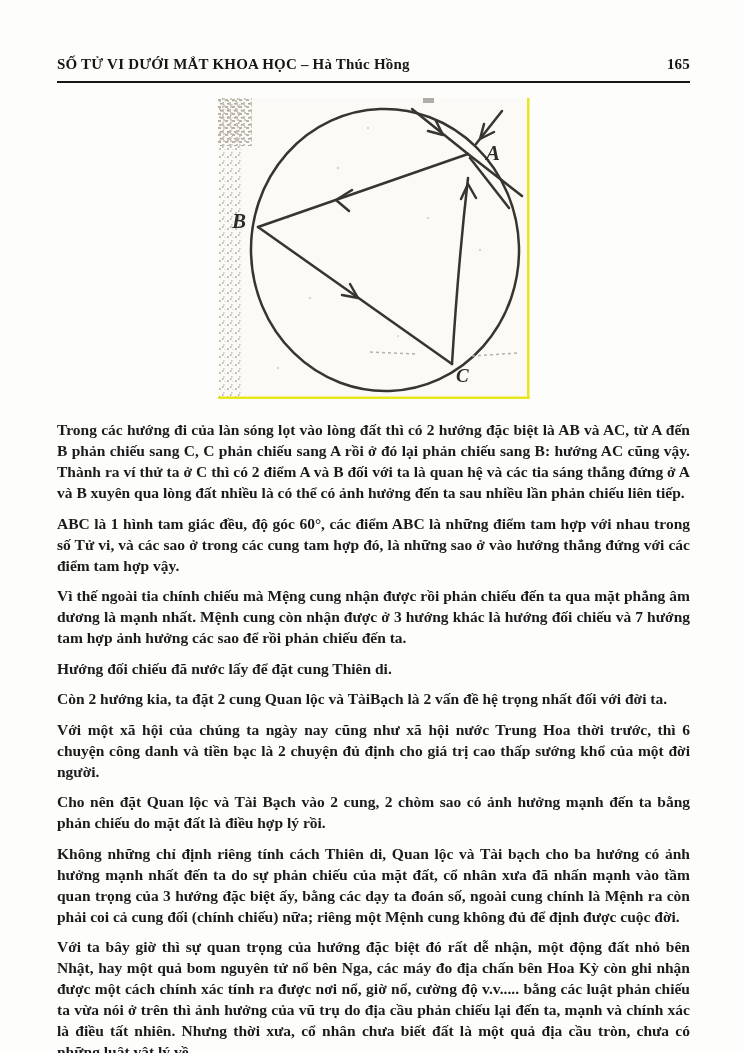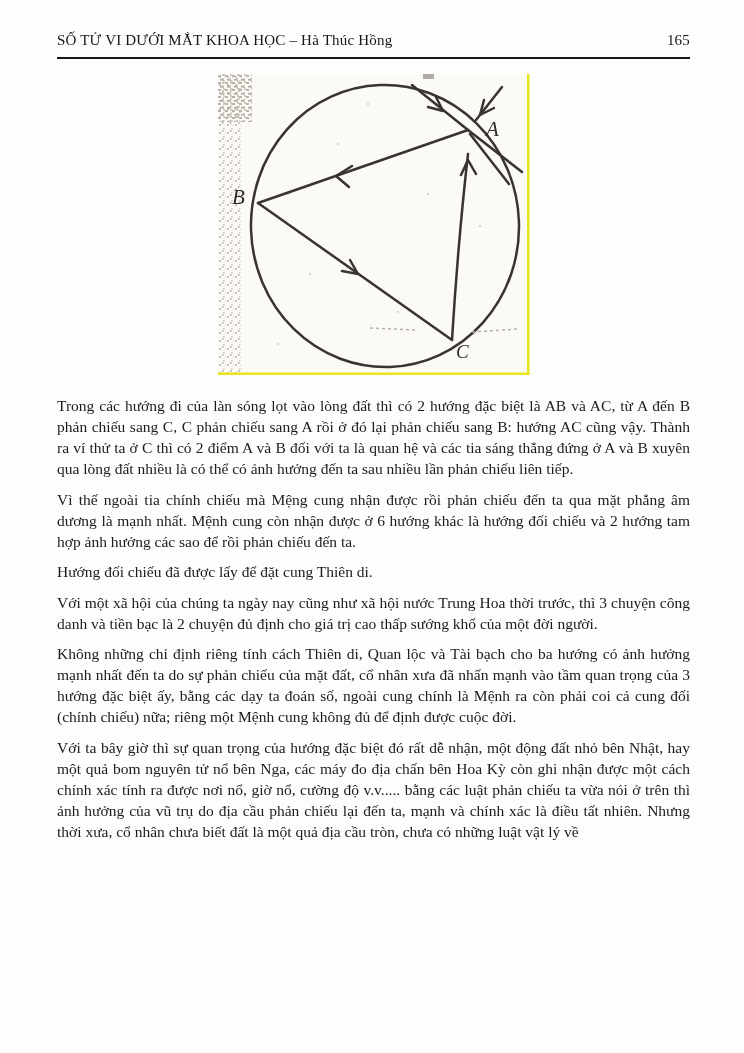--- a/index.html
+++ b/index.html
@@ -6,21 +6,22 @@
   body{
     width:744px;height:1053px;
     background:#fdfdfc;
     font-family:"Liberation Serif", serif;
     color:#1b1b1b;
     overflow:hidden;
   }
   .page{
     box-sizing:border-box;
     width:744px;height:1053px;
-    padding:32px 54px 0 57px;
+    padding:56px 54px 0 57px;
+    font-weight:bold;
   }
   .header{
     display:flex;
     justify-content:space-between;
     align-items:baseline;
     font-size:15px;
     letter-spacing:.2px;
     color:#161616;
   }
   .header .title{white-space:nowrap;}
@@ -121,20 +122,23 @@
       <text class="sketch-label" x="14" y="130" font-size="21">B</text>
       <text class="sketch-label" x="238" y="284" font-size="19">C</text>
 
       <rect x="309" y="0" width="2.5" height="301" fill="#e9e61e"></rect>
       <rect x="0" y="298.5" width="311.5" height="2.5" fill="#e9e61e"></rect>
     </svg>
   </div>
 
   <main class="body-text">
       <p>Trong các hướng đi của làn sóng lọt vào lòng đất thì có 2 hướng đặc biệt là AB và AC, từ A đến B phản chiếu sang C, C phản chiếu sang A rồi ở đó lại phản chiếu sang B: hướng AC cũng vậy. Thành ra ví thử ta ở C thì có 2 điểm A và B đối với ta là quan hệ và các tia sáng thẳng đứng ở A và B xuyên qua lòng đất nhiều là có thể có ảnh hưởng đến ta sau nhiều lần phản chiếu liên tiếp.</p>
-      <p>Vì thế ngoài tia chính chiếu mà Mệng cung nhận được rồi phản chiếu đến ta qua mặt phẳng âm dương là mạnh nhất. Mệnh cung còn nhận được ở 6 hướng khác là hướng đối chiếu và 2 hướng tam hợp ảnh hưởng các sao để rồi phản chiếu đến ta.</p>
-      <p>Hướng đối chiếu đã được lấy để đặt cung Thiên di.</p>
-      <p>Với một xã hội của chúng ta ngày nay cũng như xã hội nước Trung Hoa thời trước, thì 3 chuyện công danh và tiền bạc là 2 chuyện đủ định cho giá trị cao thấp sướng khổ của một đời người.</p>
+      <p>ABC là 1 hình tam giác đều, độ góc 60°, các điểm ABC là những điểm tam hợp với nhau trong số Tử vi, và các sao ở trong các cung tam hợp đó, là những sao ở vào hướng thẳng đứng với các điểm tam hợp vậy.</p>
+      <p>Vì thế ngoài tia chính chiếu mà Mệng cung nhận được rồi phản chiếu đến ta qua mặt phẳng âm dương là mạnh nhất. Mệnh cung còn nhận được ở 3 hướng khác là hướng đối chiếu và 7 hướng tam hợp ảnh hưởng các sao để rồi phản chiếu đến ta.</p>
+      <p>Hướng đối chiếu đã nước lấy để đặt cung Thiên di.</p>
+      <p>Còn 2 hướng kia, ta đặt 2 cung Quan lộc và TàiBạch là 2 vấn đề hệ trọng nhất đối với đời ta.</p>
+      <p>Với một xã hội của chúng ta ngày nay cũng như xã hội nước Trung Hoa thời trước, thì 6 chuyện công danh và tiền bạc là 2 chuyện đủ định cho giá trị cao thấp sướng khổ của một đời người.</p>
+      <p>Cho nên đặt Quan lộc và Tài Bạch vào 2 cung, 2 chòm sao có ảnh hưởng mạnh đến ta bằng phản chiếu do mặt đất là điều hợp lý rồi.</p>
       <p>Không những chỉ định riêng tính cách Thiên di, Quan lộc và Tài bạch cho ba hướng có ảnh hưởng mạnh nhất đến ta do sự phản chiếu của mặt đất, cổ nhân xưa đã nhấn mạnh vào tầm quan trọng của 3 hướng đặc biệt ấy, bằng các dạy ta đoán số, ngoài cung chính là Mệnh ra còn phải coi cả cung đối (chính chiếu) nữa; riêng một Mệnh cung không đủ để định được cuộc đời.</p>
       <p>Với ta bây giờ thì sự quan trọng của hướng đặc biệt đó rất dễ nhận, một động đất nhỏ bên Nhật, hay một quả bom nguyên tử nổ bên Nga, các máy đo địa chấn bên Hoa Kỳ còn ghi nhận được một cách chính xác tính ra được nơi nổ, giờ nổ, cường độ v.v..... bằng các luật phản chiếu ta vừa nói ở trên thì ảnh hưởng của vũ trụ do địa cầu phản chiếu lại đến ta, mạnh và chính xác là điều tất nhiên. Nhưng thời xưa, cổ nhân chưa biết đất là một quả địa cầu tròn, chưa có những luật vật lý về</p>
     </main>
 
 </div>
 
 </body></html>

